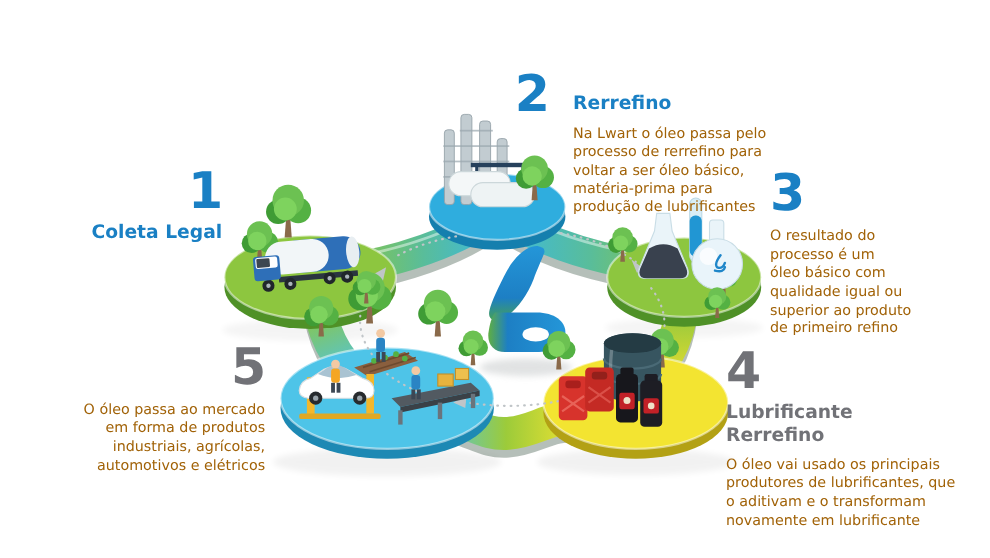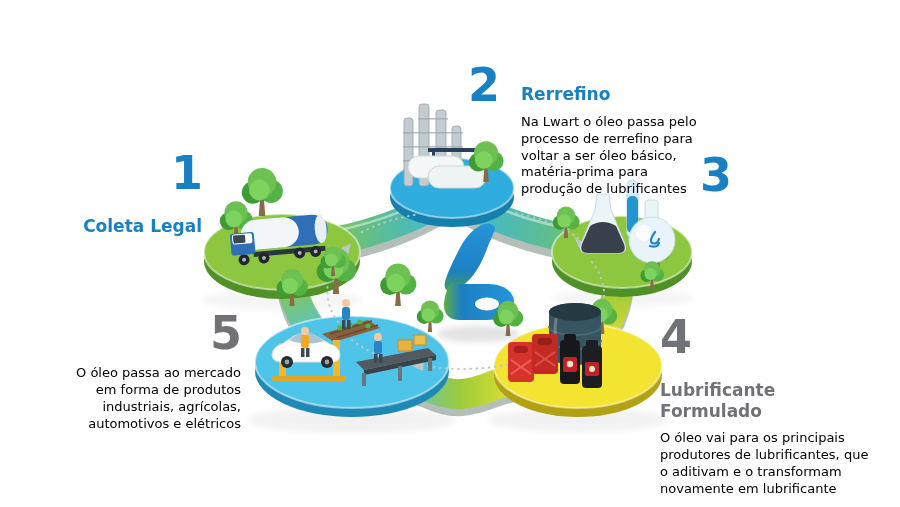--- a/index.html
+++ b/index.html
@@ -6,22 +6,22 @@
   #stage {
     position:relative; width:900px; height:507px; overflow:hidden;
     background:#ffffff;
     font-family:"DejaVu Sans","Liberation Sans",sans-serif;
   }
   #artwork { position:absolute; left:0; top:0; width:900px; height:507px; }
   .step { position:absolute; }
   .num  { font-size:46px; font-weight:bold; line-height:1; letter-spacing:-1px; }
   .blue { color:#1a80c4; }
   .gray { color:#717277; }
-  .title { font-size:17px; font-weight:bold; line-height:1.22; margin-top:20px; white-space:pre-line; }
-  .body  { font-size:13px; line-height:1.3; color:#000000; margin-top:9px; white-space:pre-line; }
+  .title { font-size:17px; font-weight:bold; line-height:1.22; margin-top:5px; white-space:pre-line; }
+  .body  { font-size:13px; line-height:1.3; color:#a16207; margin-top:9px; white-space:pre-line; }
   #step1 { left:28px;  top:150px; width:174px; text-align:right; }
   #step2 { left:468px; top:62px;  display:flex; gap:22px; text-align:left; }
   #step2 .title { margin-top:22px; }
   #step3 { left:700px; top:152px; width:180px; text-align:left; }
   #step4 { left:660px; top:314px; width:218px; text-align:left; }
   #step5 { left:55px;  top:310px; width:186px; text-align:right; }
 </style>
 </head>
 <body>
 
@@ -294,27 +294,33 @@
       <div class="body">Na Lwart o óleo passa pelo
 processo de rerrefino para
 voltar a ser óleo básico,
 matéria-prima para
 produção de lubrificantes</div>
     </div>
   </div>
 
   <div class="step" id="step3">
     <div class="num blue">3</div>
+    <div class="body">O resultado do
+processo é um
+óleo básico com
+qualidade igual ou
+superior ao produto
+de primeiro refino</div>
   </div>
 
   <div class="step" id="step4">
     <div class="num gray">4</div>
     <div class="title gray">Lubrificante
-Formulado</div>
-    <div class="body">O óleo vai para os principais
+Rerrefino</div>
+    <div class="body">O óleo vai usado os principais
 produtores de lubrificantes, que
 o aditivam e o transformam
 novamente em lubrificante</div>
   </div>
 
   <div class="step" id="step5">
     <div class="num gray">5</div>
     <div class="body">O óleo passa ao mercado
 em forma de produtos
 industriais, agrícolas,

